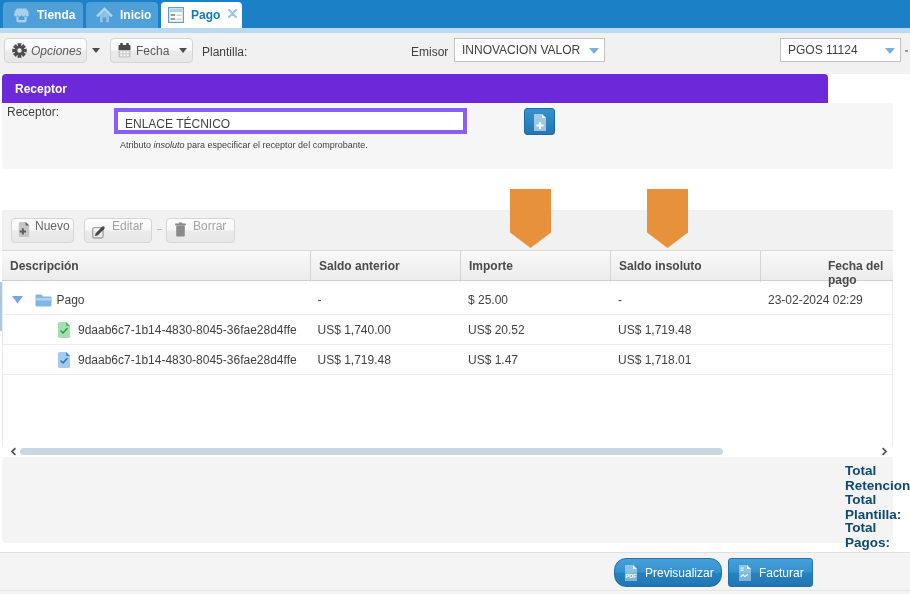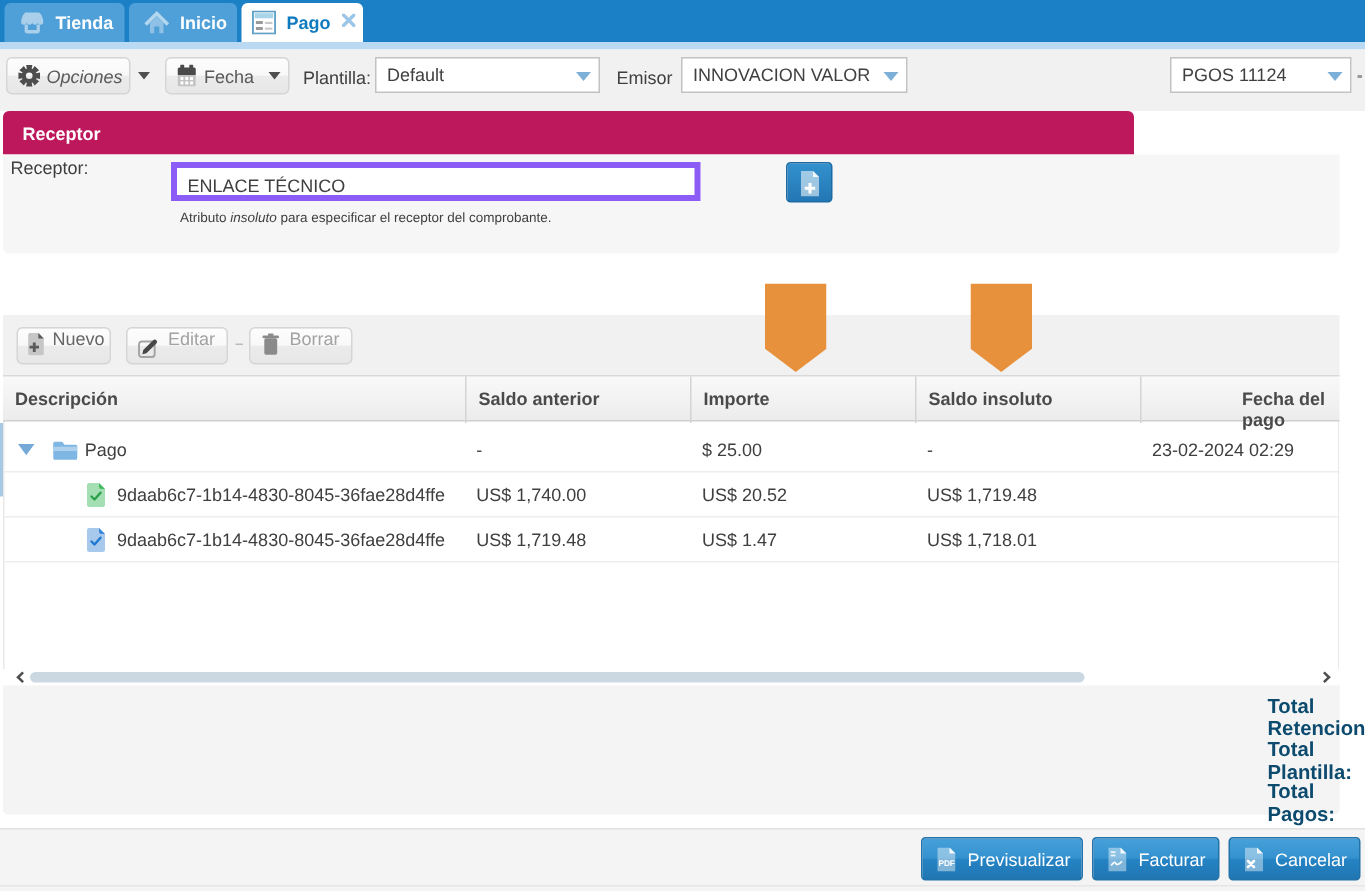--- a/index.html
+++ b/index.html
@@ -27,21 +27,21 @@
 .combo { position:absolute; top:38px; height:24px; border:1px solid #c2c2c2; background:#fff;
   font-size:12px; color:#404040; display:flex; align-items:center; }
 .combo .ctext { margin-left:7px; white-space:nowrap; }
 .carrow { position:absolute; right:5px; top:9px; width:0; height:0;
   border-left:5.5px solid transparent; border-right:5.5px solid transparent;
   border-top:6.5px solid #7cb0d8; }
 .darr { width:0; height:0; border-left:4px solid transparent; border-right:4px solid transparent;
   border-top:5px solid #4e4e4e; margin-left:10px; }
 
 
-.phead { position:absolute; left:2px; width:754px; height:29px; background:#be185d;
+.phead { position:absolute; left:2px; width:826px; height:29px; background:#6d28d9;
   border-radius:4px 4px 0 0; color:#fff; font-weight:bold; font-size:12px; }
 .phead span { position:absolute; left:13px; top:8px; }
 #recbody { left:2px; top:103px; width:891px; height:66px; background:#f6f6f6;
   border-radius:0 0 4px 4px; }
 
 #recinput { position:absolute; left:114px; top:108px; width:353px; height:26px; background:#fff;
   border:4px solid #8b5cf6; font-size:12px; color:#404040; line-height:24px; padding-left:7px; }
 #addbtn { position:absolute; left:524px; top:108px; width:31px; height:27px; border-radius:3px;
   background:linear-gradient(#3391cd,#2377b4); border:1px solid #1d6ba5; }
 #rechelp { position:absolute; left:120px; top:140px; font-size:9px; color:#3f3f3f; }
@@ -143,24 +143,20 @@
           <rect x="8.7" y="8.3" width="2" height="2"></rect>
         <rect x="2.3" y="11.3" width="2" height="2"></rect>
           <rect x="5.5" y="11.3" width="2" height="2"></rect>
           <rect x="8.7" y="11.3" width="2" height="2"></rect>
       </g>
     </svg>
     Fecha
     <div class="darr"></div>
   </div>
   <div class="tlabel" style="left:202px;">Plantilla:</div>
-  <div class="combo" style="left:250px; width:150px;">
-      <span class="ctext">Default</span>
-      <div class="carrow"></div>
-    </div>
   <div class="tlabel" style="left:411px;">Emisor</div>
   <div class="combo" style="left:454px; width:151px;">
       <span class="ctext">INNOVACION VALOR</span>
       <div class="carrow"></div>
     </div>
   <div class="combo" style="left:780px; width:121px;">
       <span class="ctext">PGOS 11124</span>
       <div class="carrow"></div>
     </div>
   <div class="abs" style="left:905px; top:50px; width:3px; height:1.5px; background:#9a9a9a;"></div>
@@ -277,40 +273,32 @@
 
   <svg class="marker" style="left:510px; top:189px;" viewBox="0 0 41 59">
     <path fill="#e8913c" d="M0 0 h41 v43.5 L20.5 59 0 43.5 Z"></path>
   </svg>
   <svg class="marker" style="left:647px; top:189px;" viewBox="0 0 41 59">
     <path fill="#e8913c" d="M0 0 h41 v43.5 L20.5 59 0 43.5 Z"></path>
   </svg>
 
   <div class="abs" id="footer"></div>
   <div class="abs" id="footline"></div>
-  <div class="bbtn" style="left:614px; width:108px;">
+  <div class="bbtn" style="left:614px; width:108px;border-radius:12px;">
     <svg class="bicon" width="13" height="16" viewBox="0 0 13 16">
       <path fill="#ffffff" opacity="0.42" d="M1 0 h8 l4 4 v12 h-12 Z"></path>
       <path fill="#fff" opacity="0.9" d="M9 0 l4 4 h-4 Z"></path>
       <text x="1.6" y="12.5" font-size="5.5" font-weight="bold" fill="#ffffff" font-family="Liberation Sans">PDF</text>
     </svg>
     Previsualizar
   </div>
   <div class="bbtn" style="left:728px; width:85px;">
     <svg class="bicon" width="13" height="16" viewBox="0 0 13 16">
       <path fill="#ffffff" opacity="0.42" d="M1 0 h8 l4 4 v12 h-12 Z"></path>
       <path fill="#fff" opacity="0.9" d="M9 0 l4 4 h-4 Z"></path>
       <rect x="2.5" y="2.5" width="3.2" height="1.2" fill="#fff" opacity="0.8"></rect>
       <rect x="2.5" y="4.7" width="3.2" height="1.2" fill="#fff" opacity="0.8"></rect>
       <path d="M2.8 12 q2.2-3.4 3-1.4 t4.2-1.4" stroke="#ffffff" stroke-width="1.1" fill="none" opacity="0.95"></path>
     </svg>
     Facturar
   </div>
-  <div class="bbtn" style="left:819px; width:88px;">
-    <svg class="bicon" width="13" height="16" viewBox="0 0 13 16">
-      <path fill="#ffffff" opacity="0.42" d="M1 0 h8 l4 4 v12 h-12 Z"></path>
-      <path fill="#fff" opacity="0.9" d="M9 0 l4 4 h-4 Z"></path>
-      <path d="M3 9 l4 4 M7 9 l-4 4" stroke="#fff" stroke-width="1.7" stroke-linecap="round"></path>
-    </svg>
-    Cancelar
-  </div>
 
 </div>
 
 </body></html>

